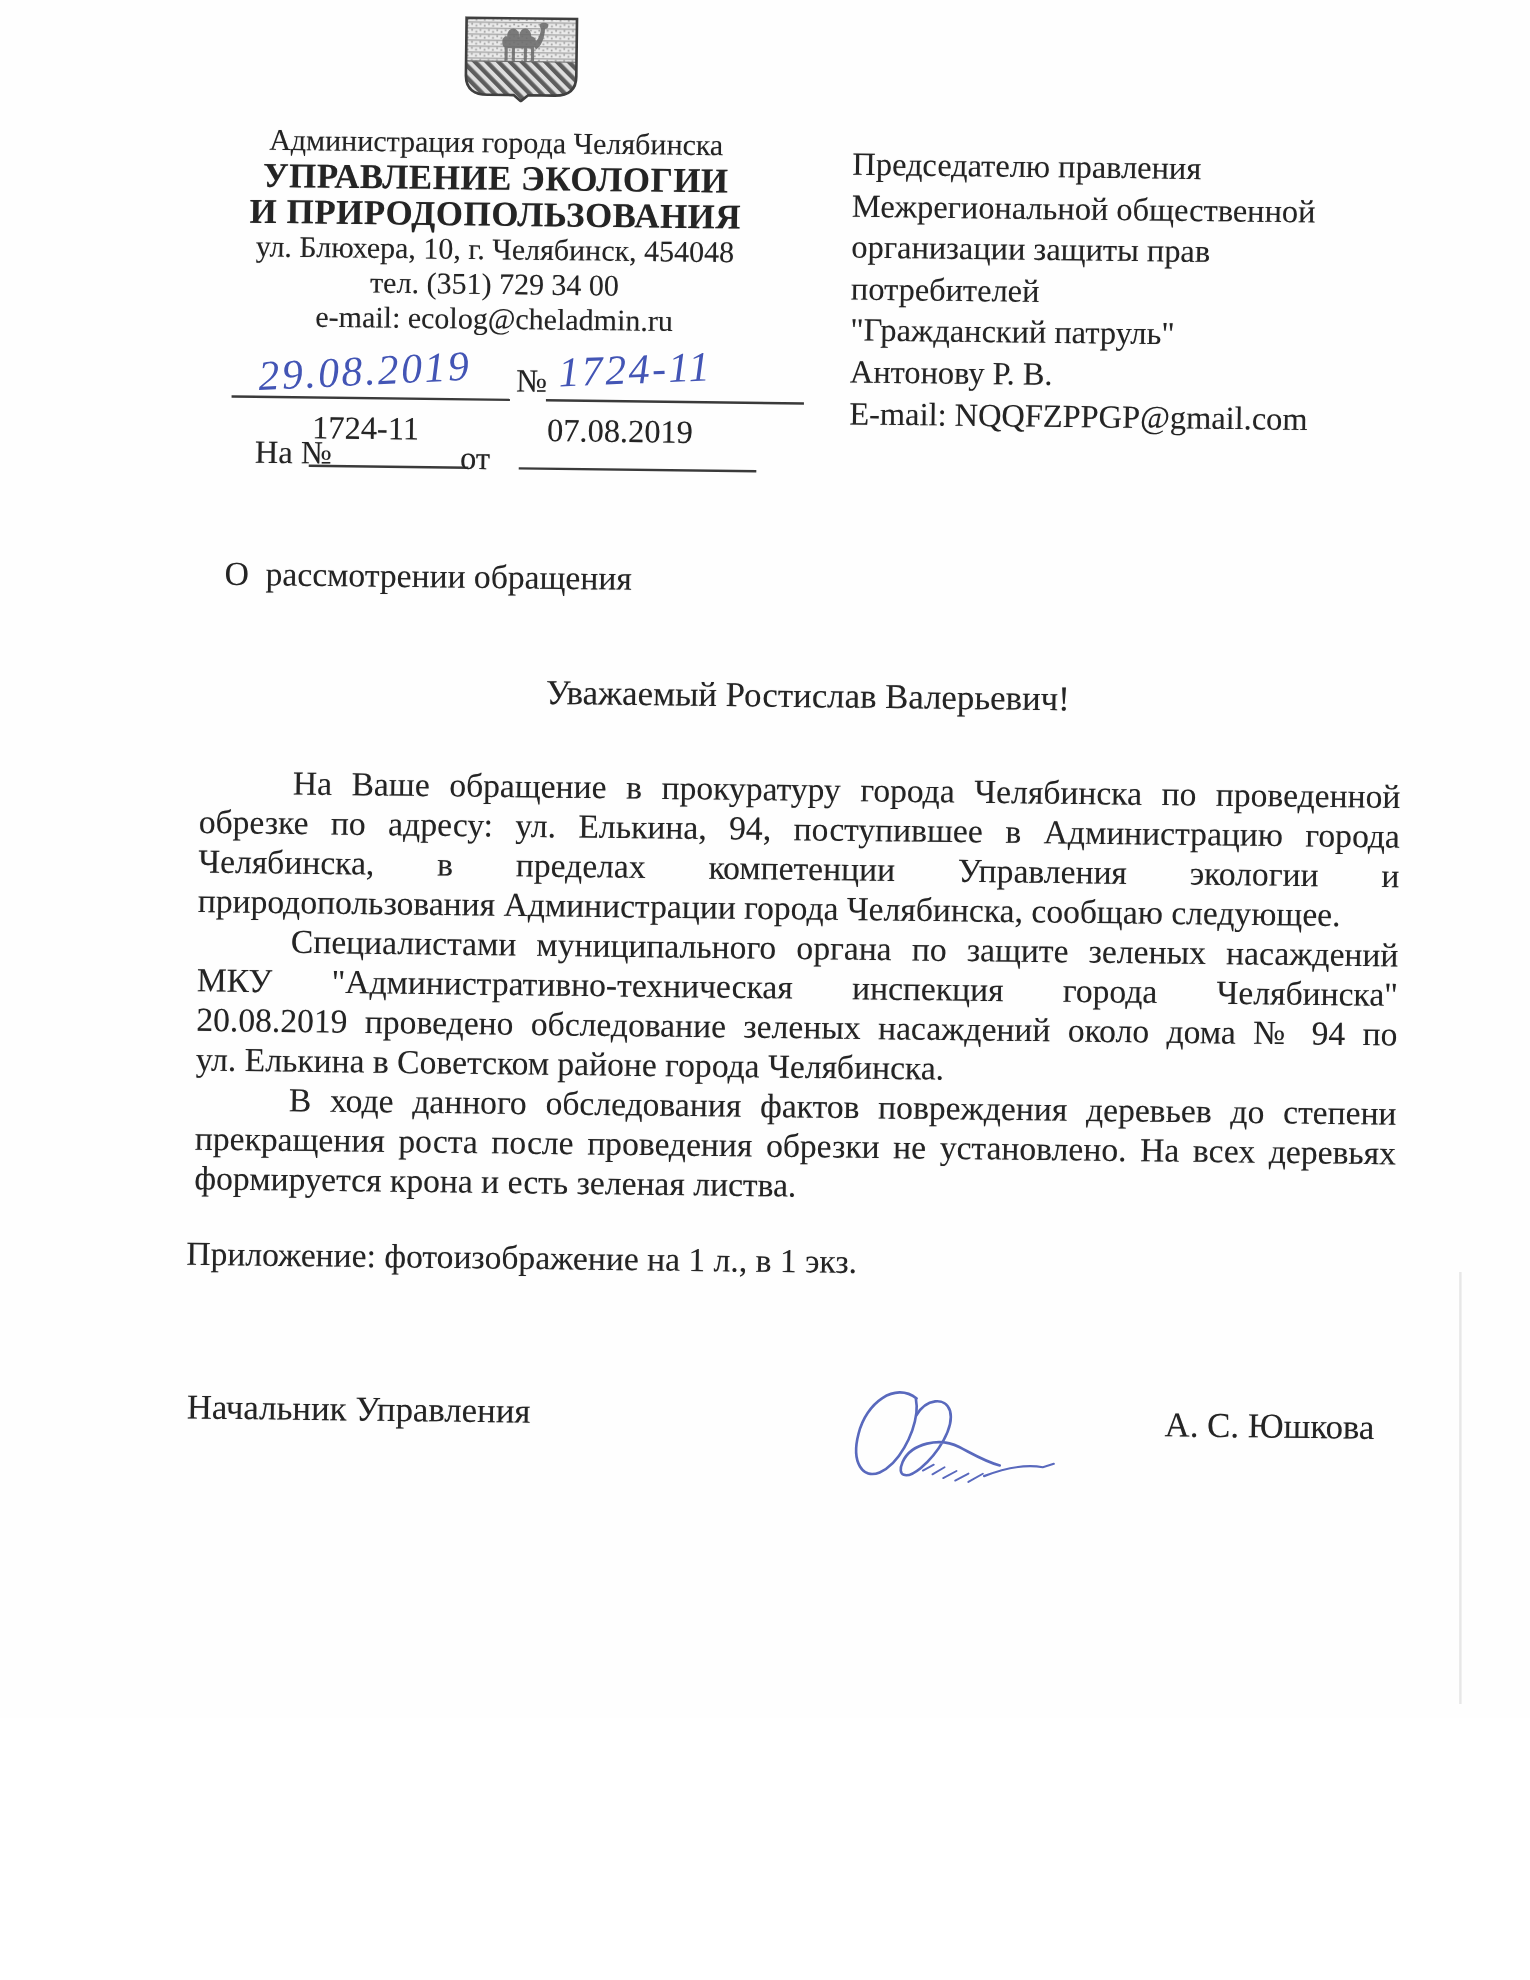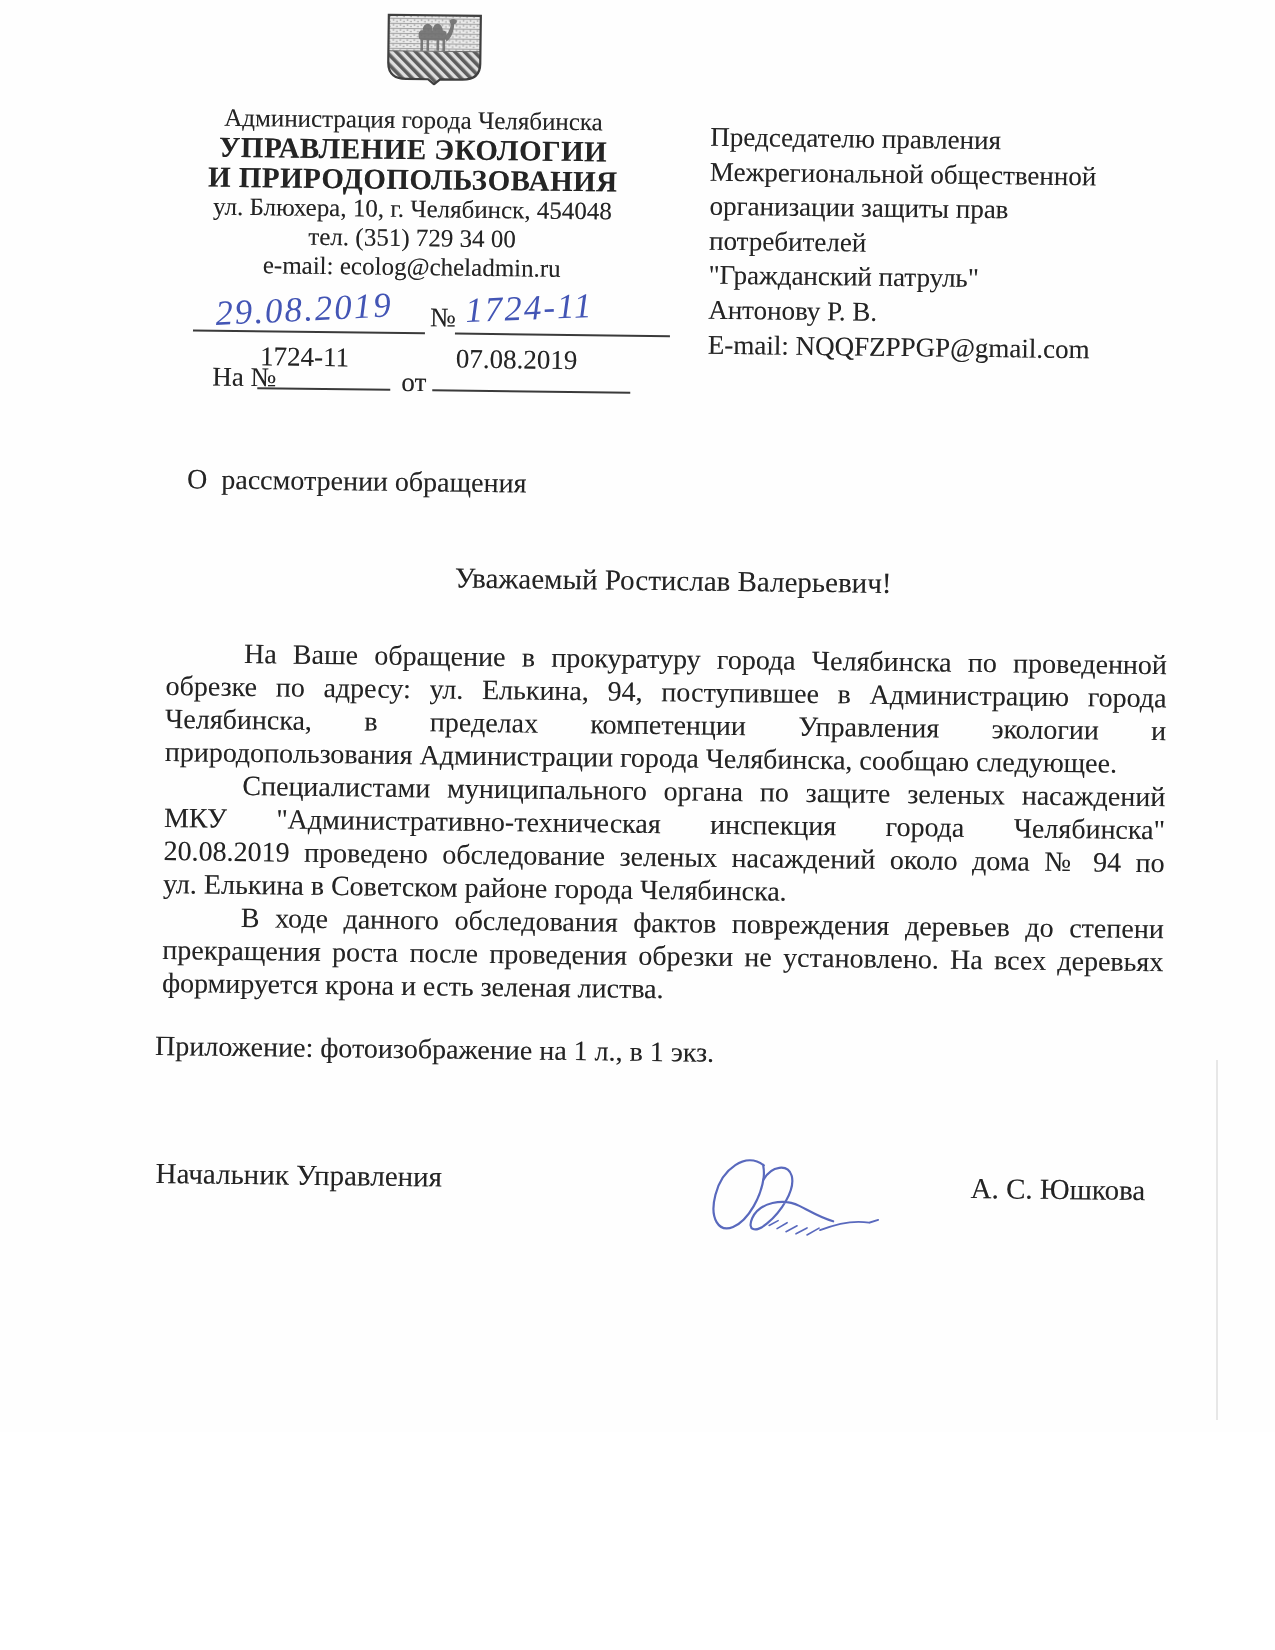--- a/index.html
+++ b/index.html
@@ -119,21 +119,21 @@
 
     <div class="abs ref-label scan-text" style="left:434px;top:297px;">№</div>
     <div class="abs hand" style="left:469px;top:282px;transform:rotate(-3deg);">1724-11</div>
     <div class="abs rule" style="left:459px;top:327px;width:215px;"></div>
 
     <div class="abs ref-typed scan-text" style="left:234px;top:338px;width:150px;">1724-11</div>
     <div class="abs ref-typed scan-text" style="left:428px;top:338px;width:186px;">07.08.2019</div>
 
     <div class="abs ref-label scan-text" style="left:217px;top:359px;">На №</div>
     <div class="abs rule" style="left:262px;top:384px;width:133px;"></div>
-    <div class="abs ref-label scan-text" style="left:406px;top:362px;">от</div>
+    <div class="abs ref-label scan-text" style="left:388px;top:362px;">от</div>
     <div class="abs rule" style="left:437px;top:384px;width:198px;"></div>
 
     <div class="abs subject scan-text">О  рассмотрении обращения</div>
 
     <div class="abs salutation scan-text">Уважаемый Ростислав Валерьевич!</div>
 
     <div class="abs body-block scan-text">
       <div class="bl j ind">На Ваше обращение в прокуратуру города Челябинска по проведенной</div>
       <div class="bl j">обрезке по адресу: ул. Елькина, 94, поступившее в Администрацию города</div>
       <div class="bl j">Челябинска, в пределах компетенции Управления экологии и</div>

